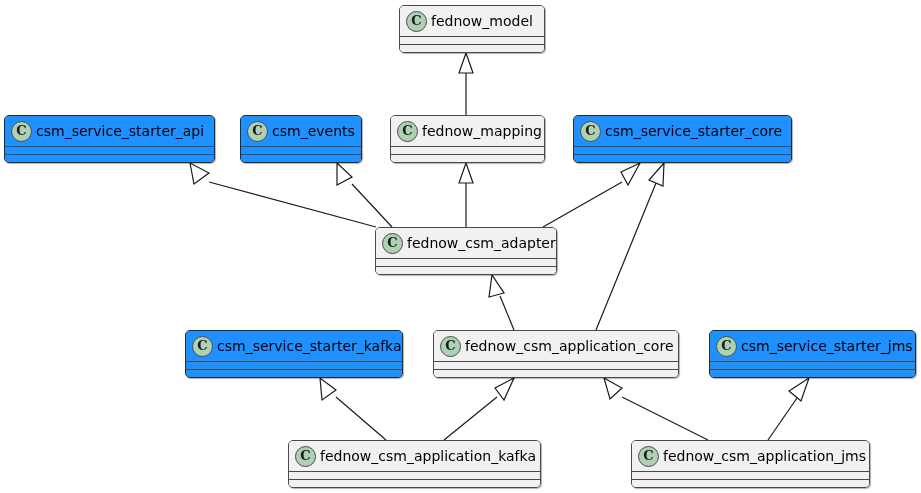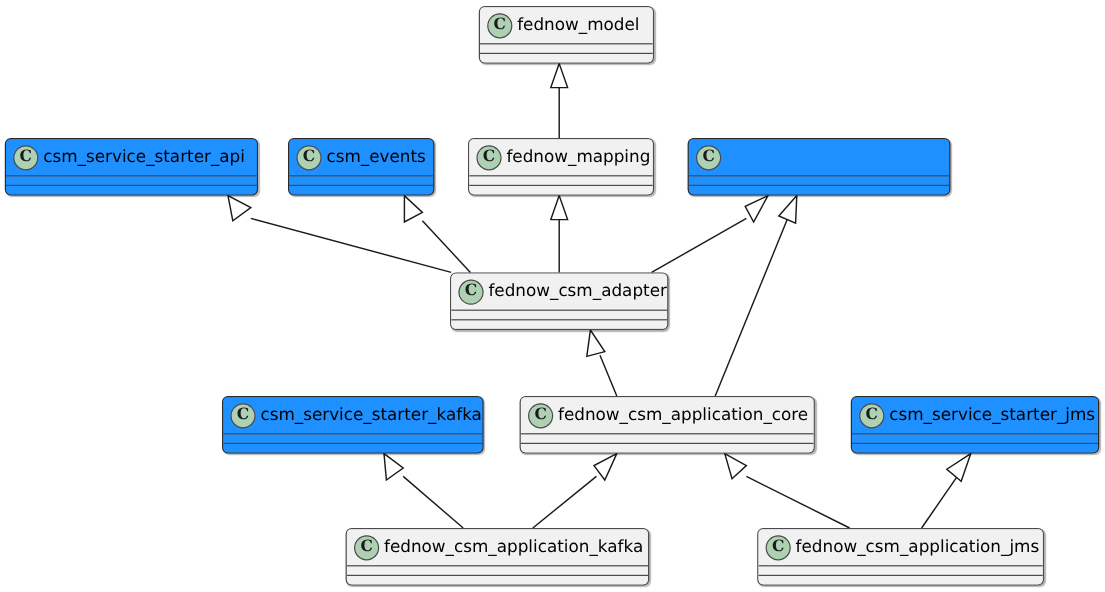--- a/index.html
+++ b/index.html
@@ -178,20 +178,21 @@
       <span class="stereotype-icon">C</span>
       <span class="uml-name">fednow_mapping</span>
     </div>
     <div class="uml-compartment"></div>
     <div class="uml-compartment"></div>
   </div>
 
   <div class="uml-class highlight" style="left:573px; top:115px; width:219px; height:48px;">
     <div class="uml-title">
       <span class="stereotype-icon">C</span>
+      <span class="uml-name">csm_service_starter_core</span>
     </div>
     <div class="uml-compartment"></div>
     <div class="uml-compartment"></div>
   </div>
 
   <div class="uml-class plain" style="left:375px; top:227px; width:182px; height:48px;">
     <div class="uml-title">
       <span class="stereotype-icon">C</span>
       <span class="uml-name">fednow_csm_adapter</span>
     </div>

